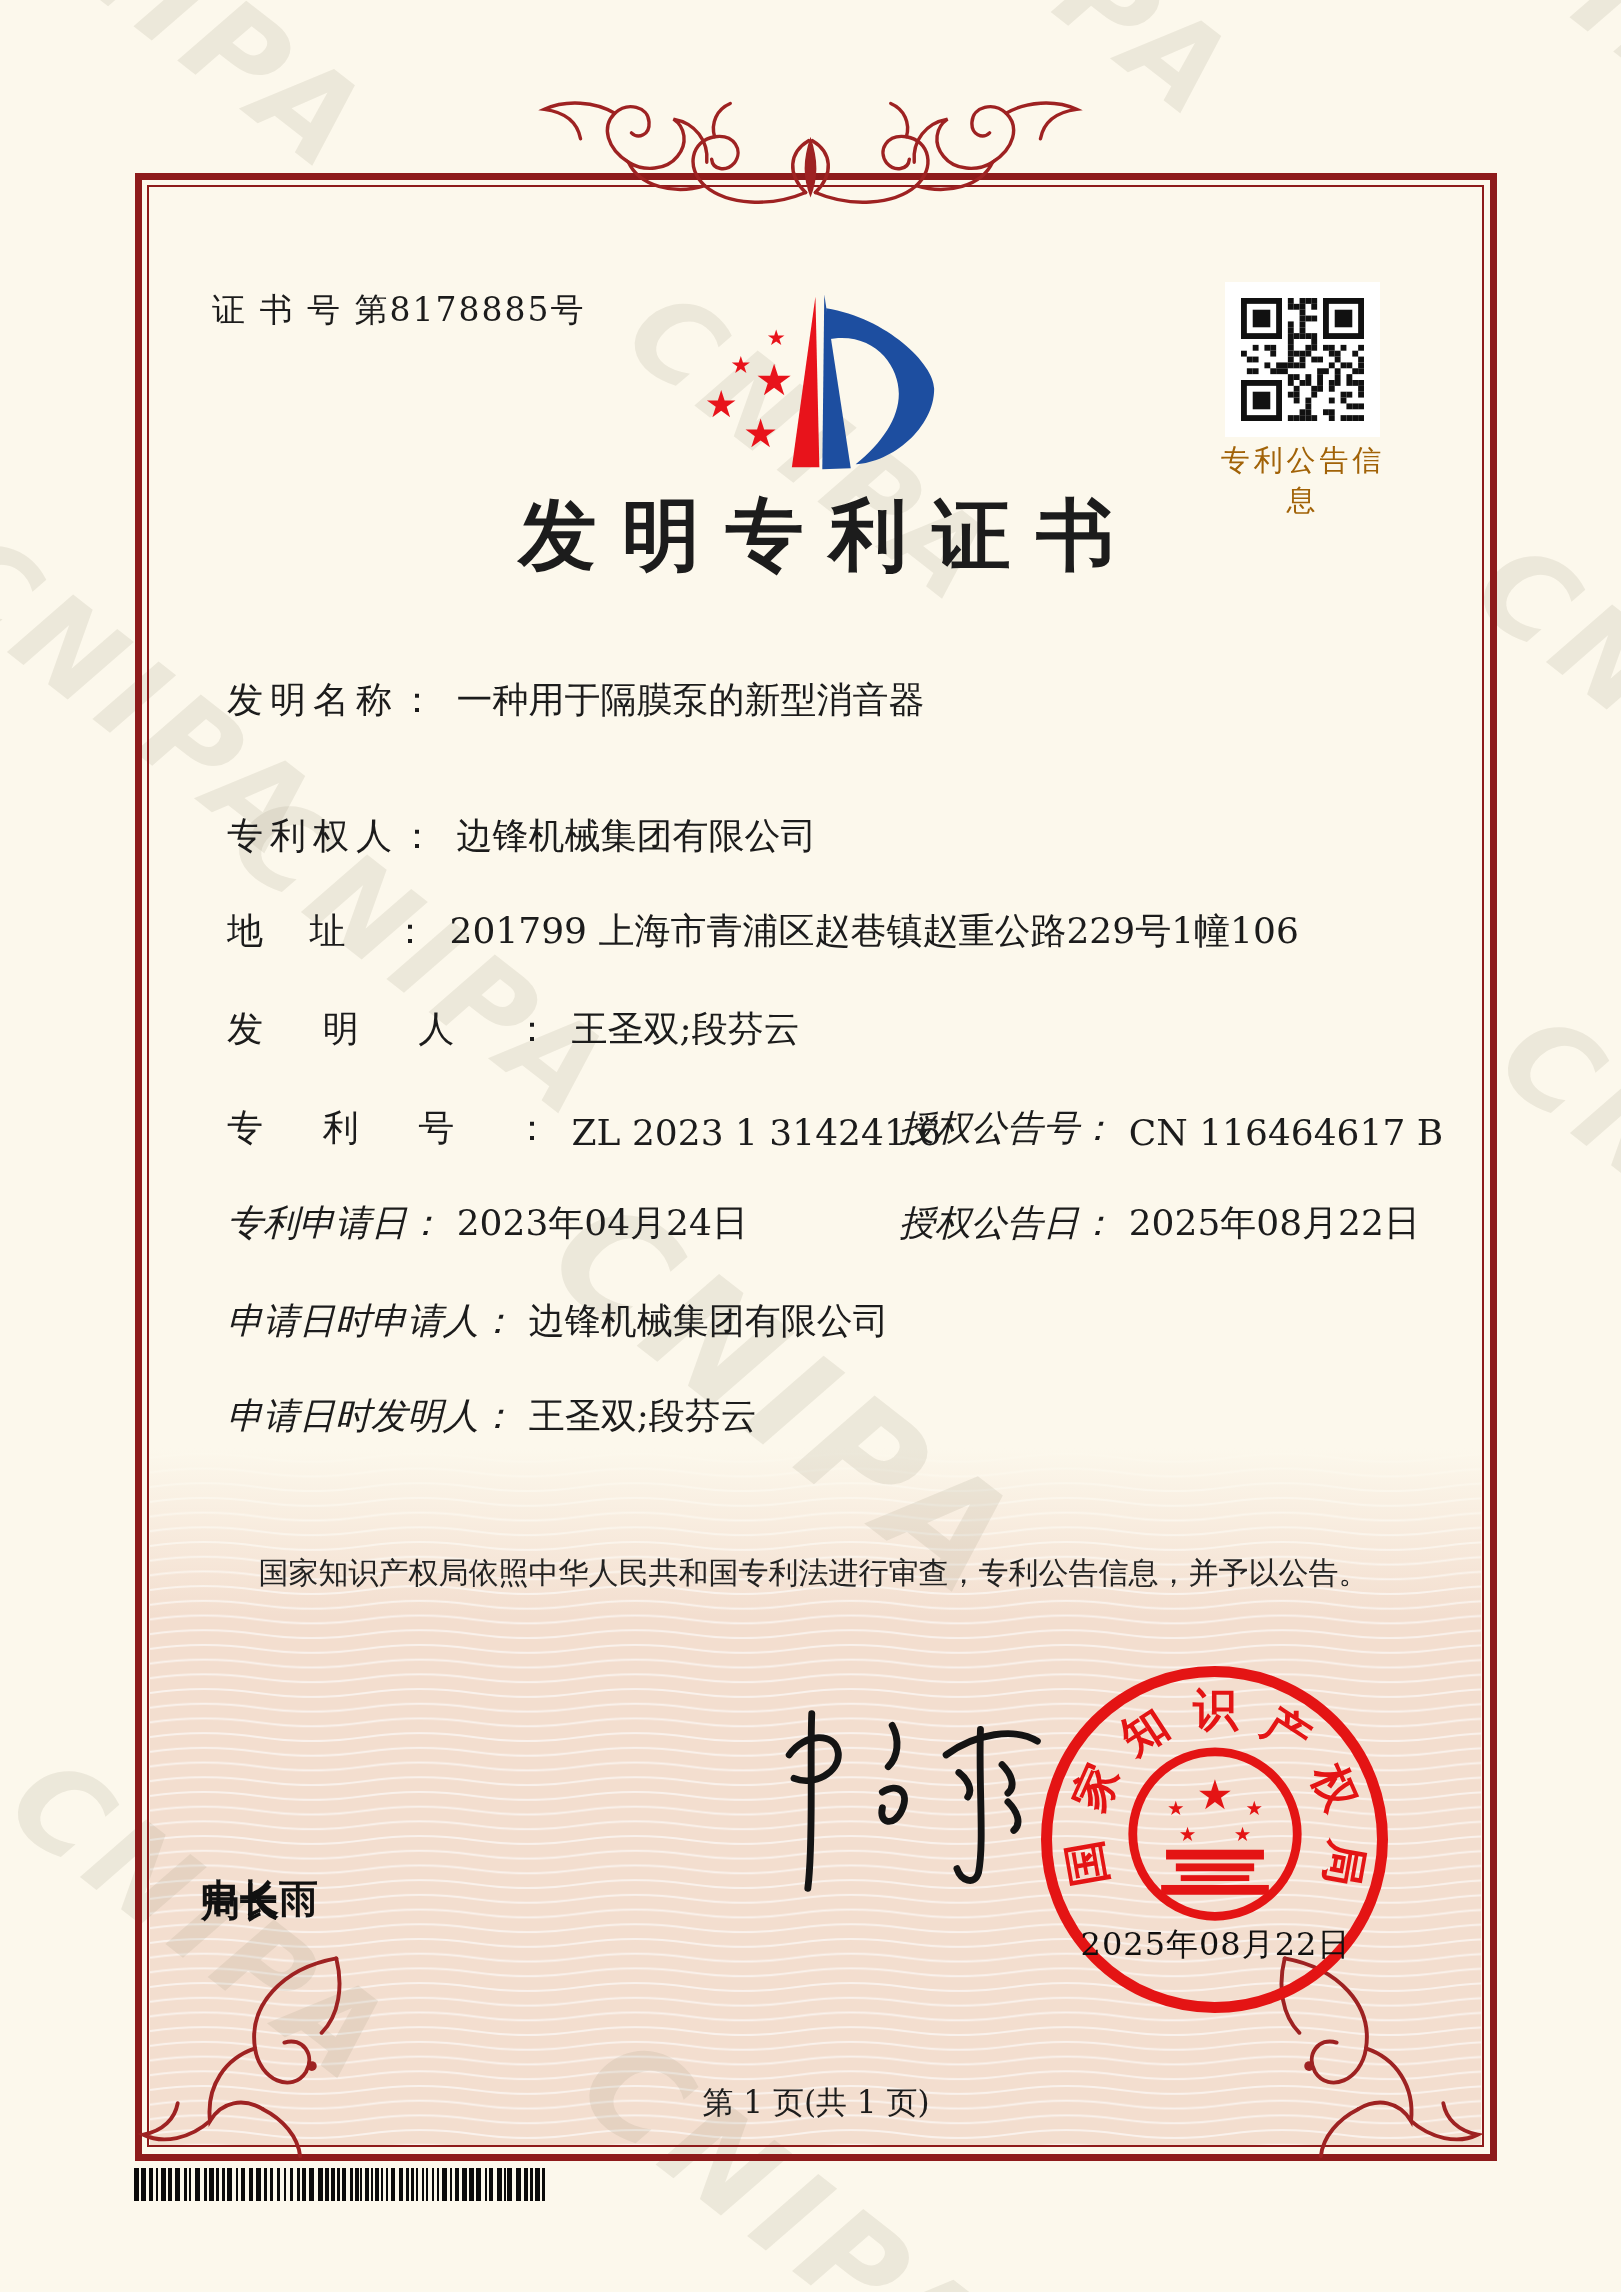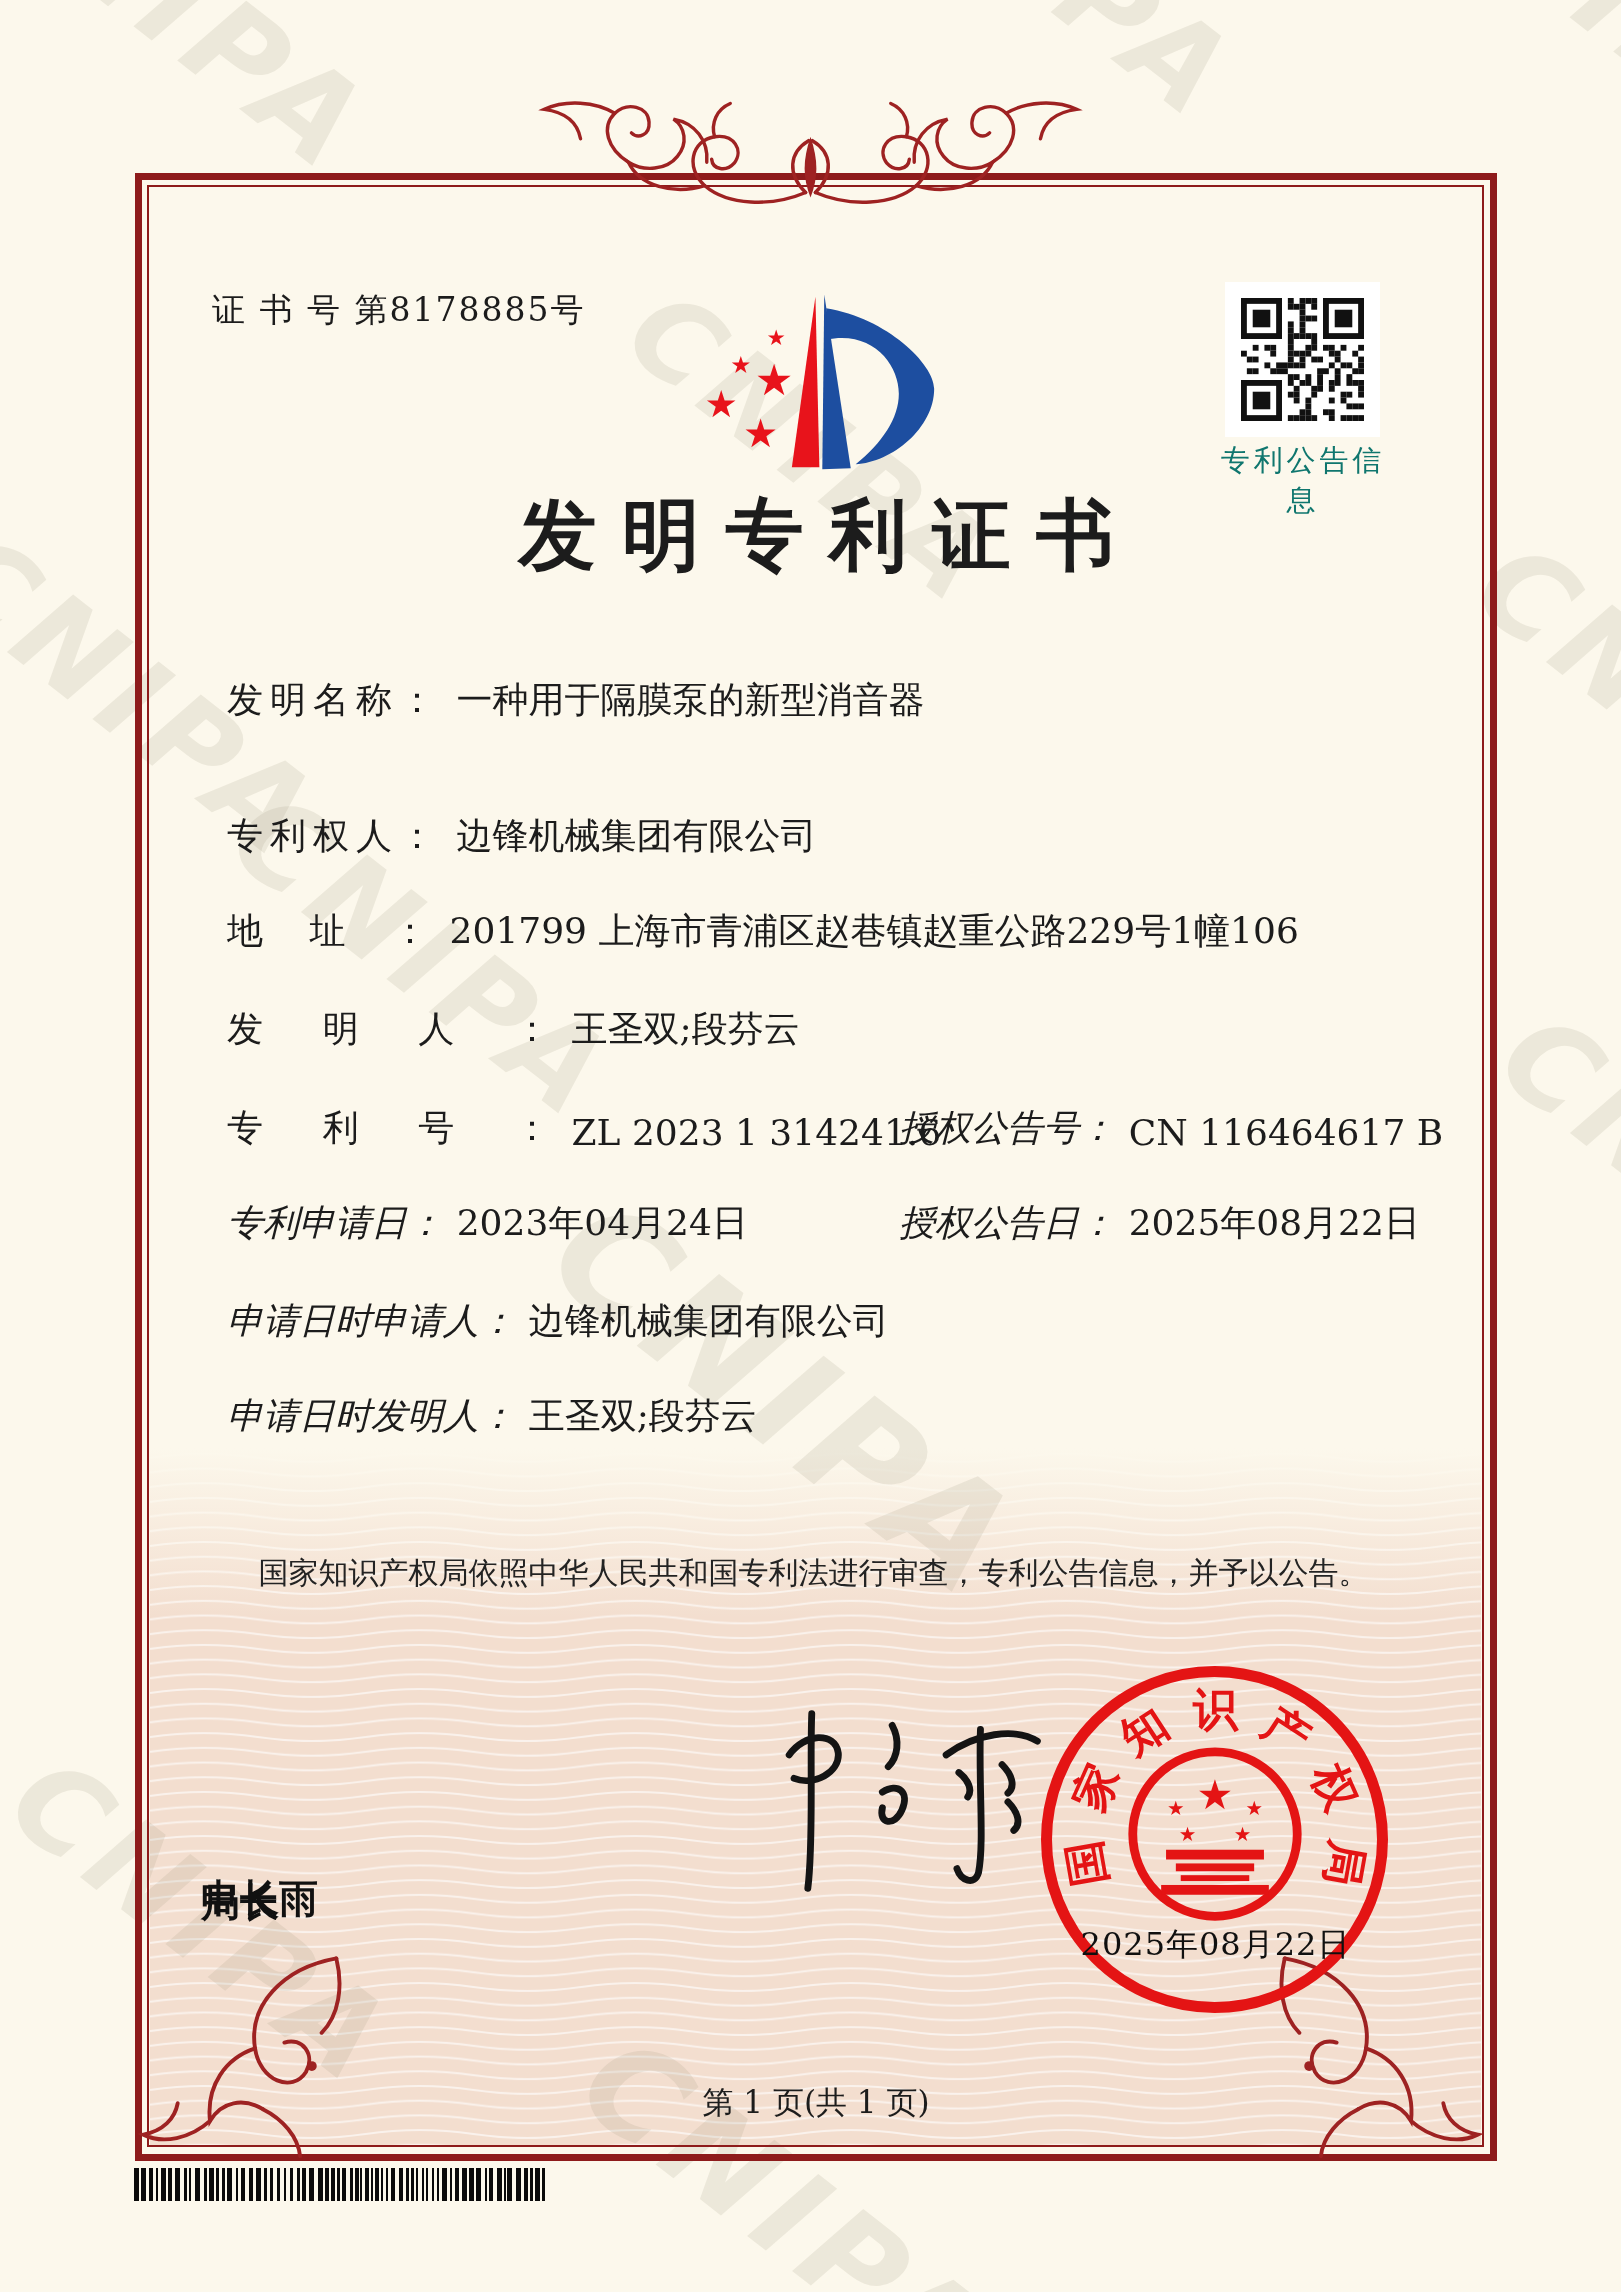--- a/index.html
+++ b/index.html
@@ -22,21 +22,21 @@
   .frame-inner{position:absolute;left:147px;top:185px;width:1337px;height:1962px;
                border:2px solid #8e1b1b;box-sizing:border-box;z-index:3;}
   .orn{position:absolute;z-index:4;}
 
   
   .cert-no{position:absolute;left:212px;top:288px;font-size:33px;letter-spacing:2px;z-index:5;}
   .logo{position:absolute;left:681px;top:271px;z-index:5;}
   .qr-box{position:absolute;left:1225px;top:282px;width:155px;height:155px;background:#fff;z-index:5;}
   .qr-box svg{position:absolute;left:15.7px;top:15.7px;}
   .qr-caption{position:absolute;left:1210px;top:441px;width:186px;text-align:center;
-              font-size:29px;color:#0f766e;letter-spacing:3.9px;z-index:5;}
+              font-size:29px;color:#a16207;letter-spacing:3.9px;z-index:5;}
   .doc-title{position:absolute;left:135px;top:484px;width:1362px;text-align:center;z-index:5;
              font-size:78px;font-weight:700;letter-spacing:25.5px;padding-left:26px;box-sizing:border-box;}
 
   
   .row{position:absolute;display:flex;align-items:flex-end;font-size:36px;white-space:nowrap;z-index:5;}
   .flabel{display:inline-block;text-align:justify;text-align-last:justify;}
   .flabel.auto{text-align-last:auto;font-style:italic;}
   .fvalue{margin-left:21.6px;}
 
   

